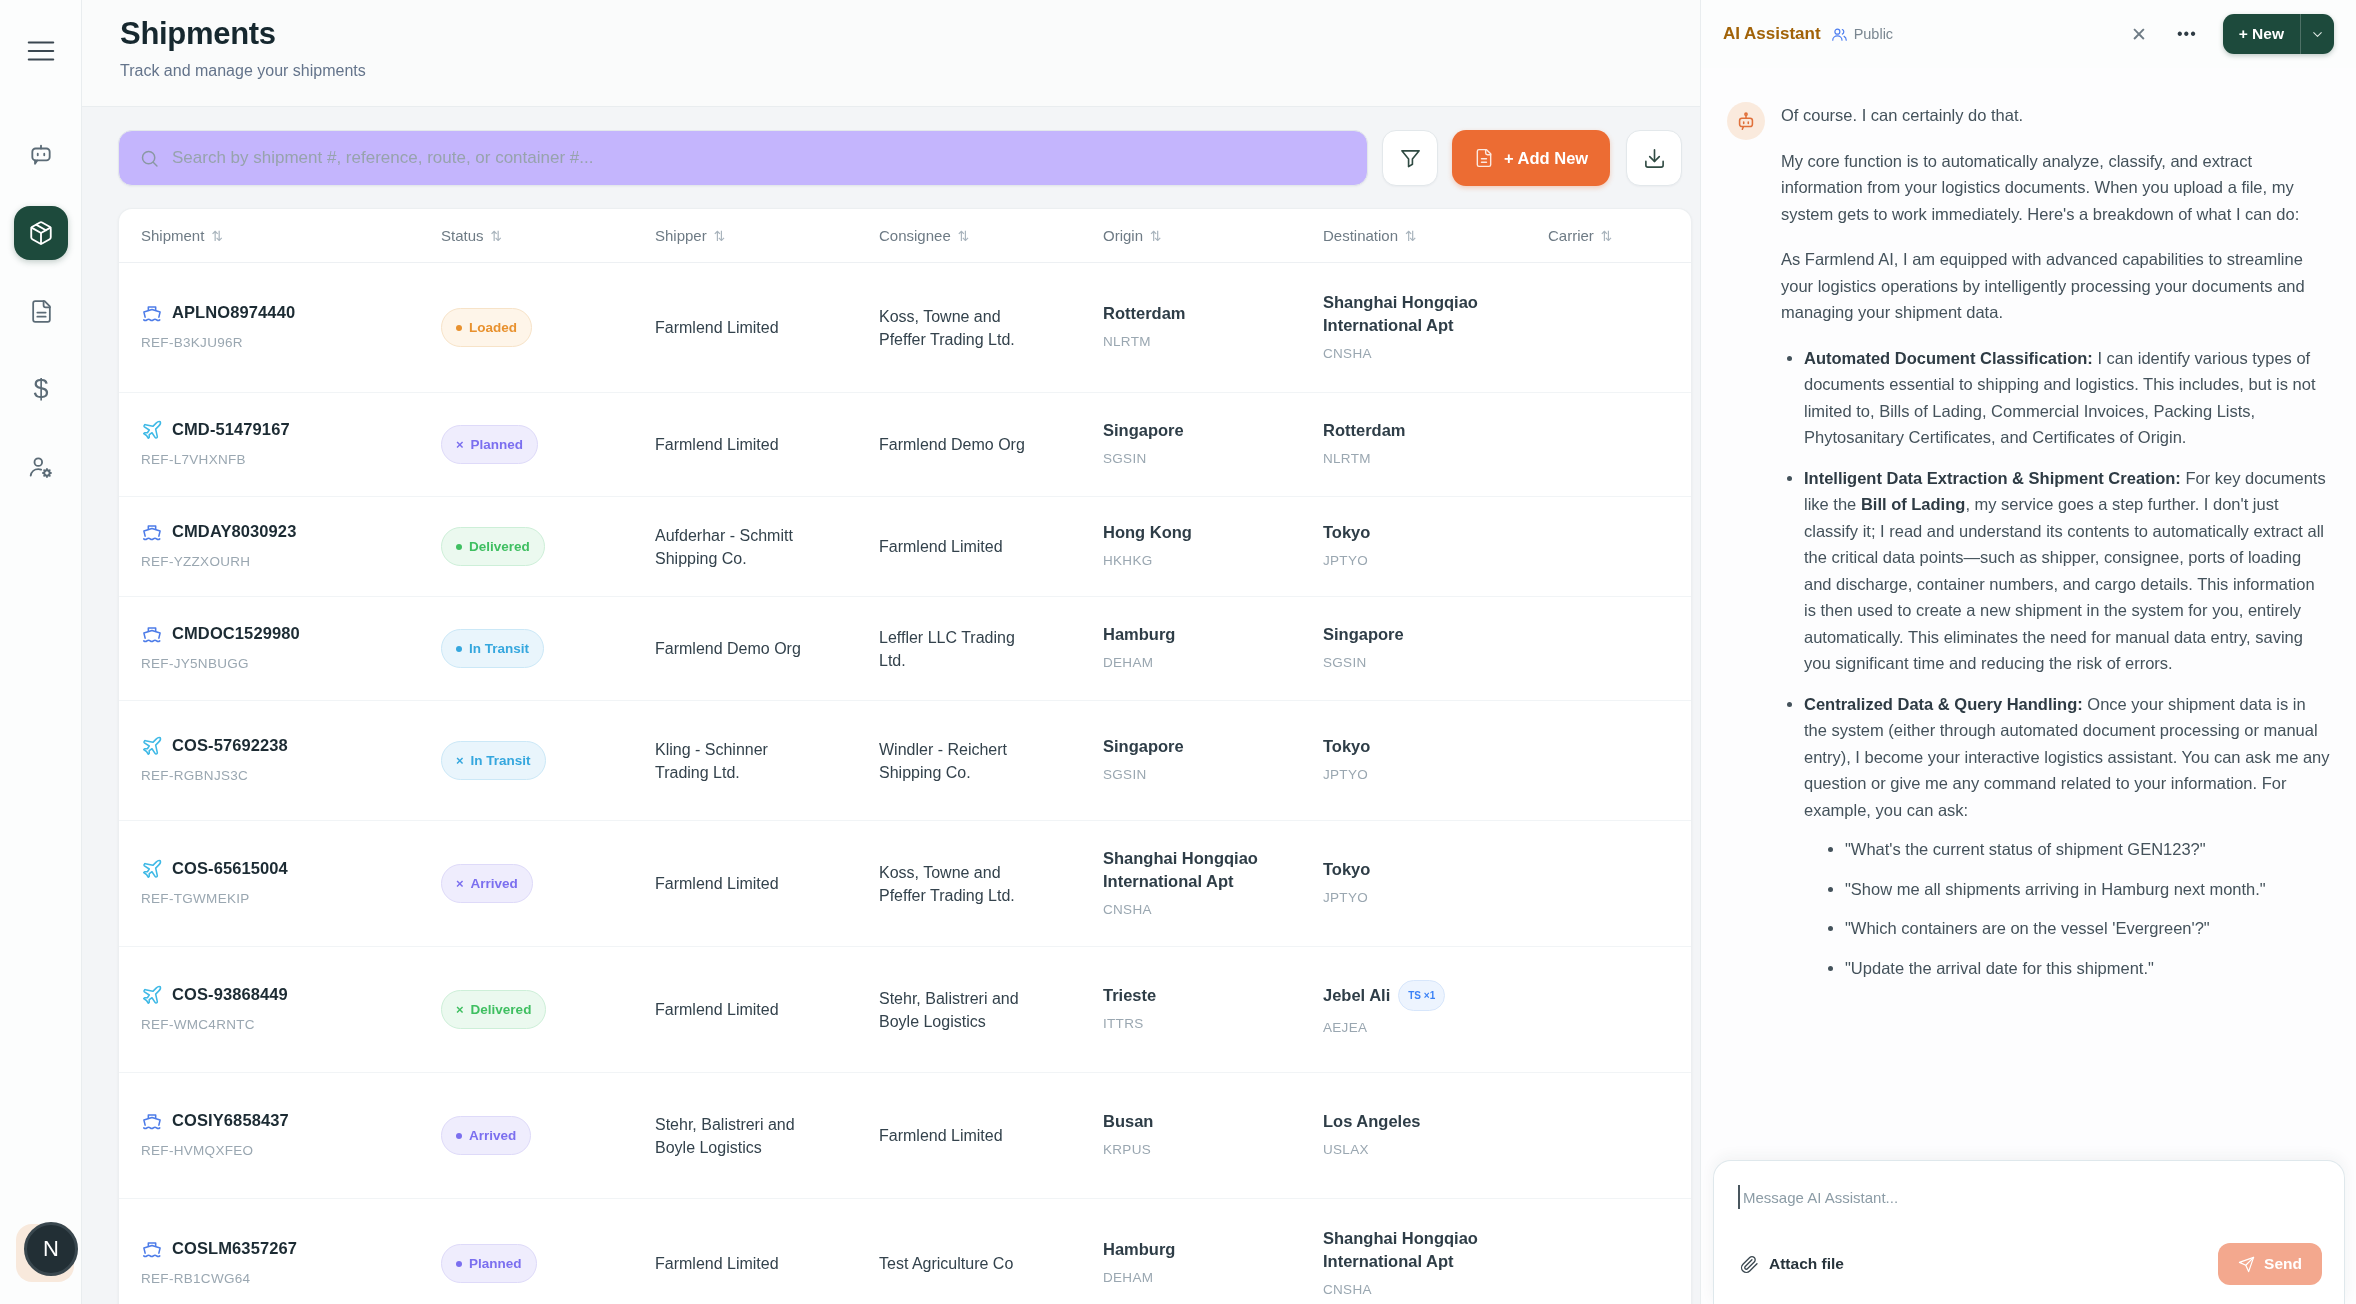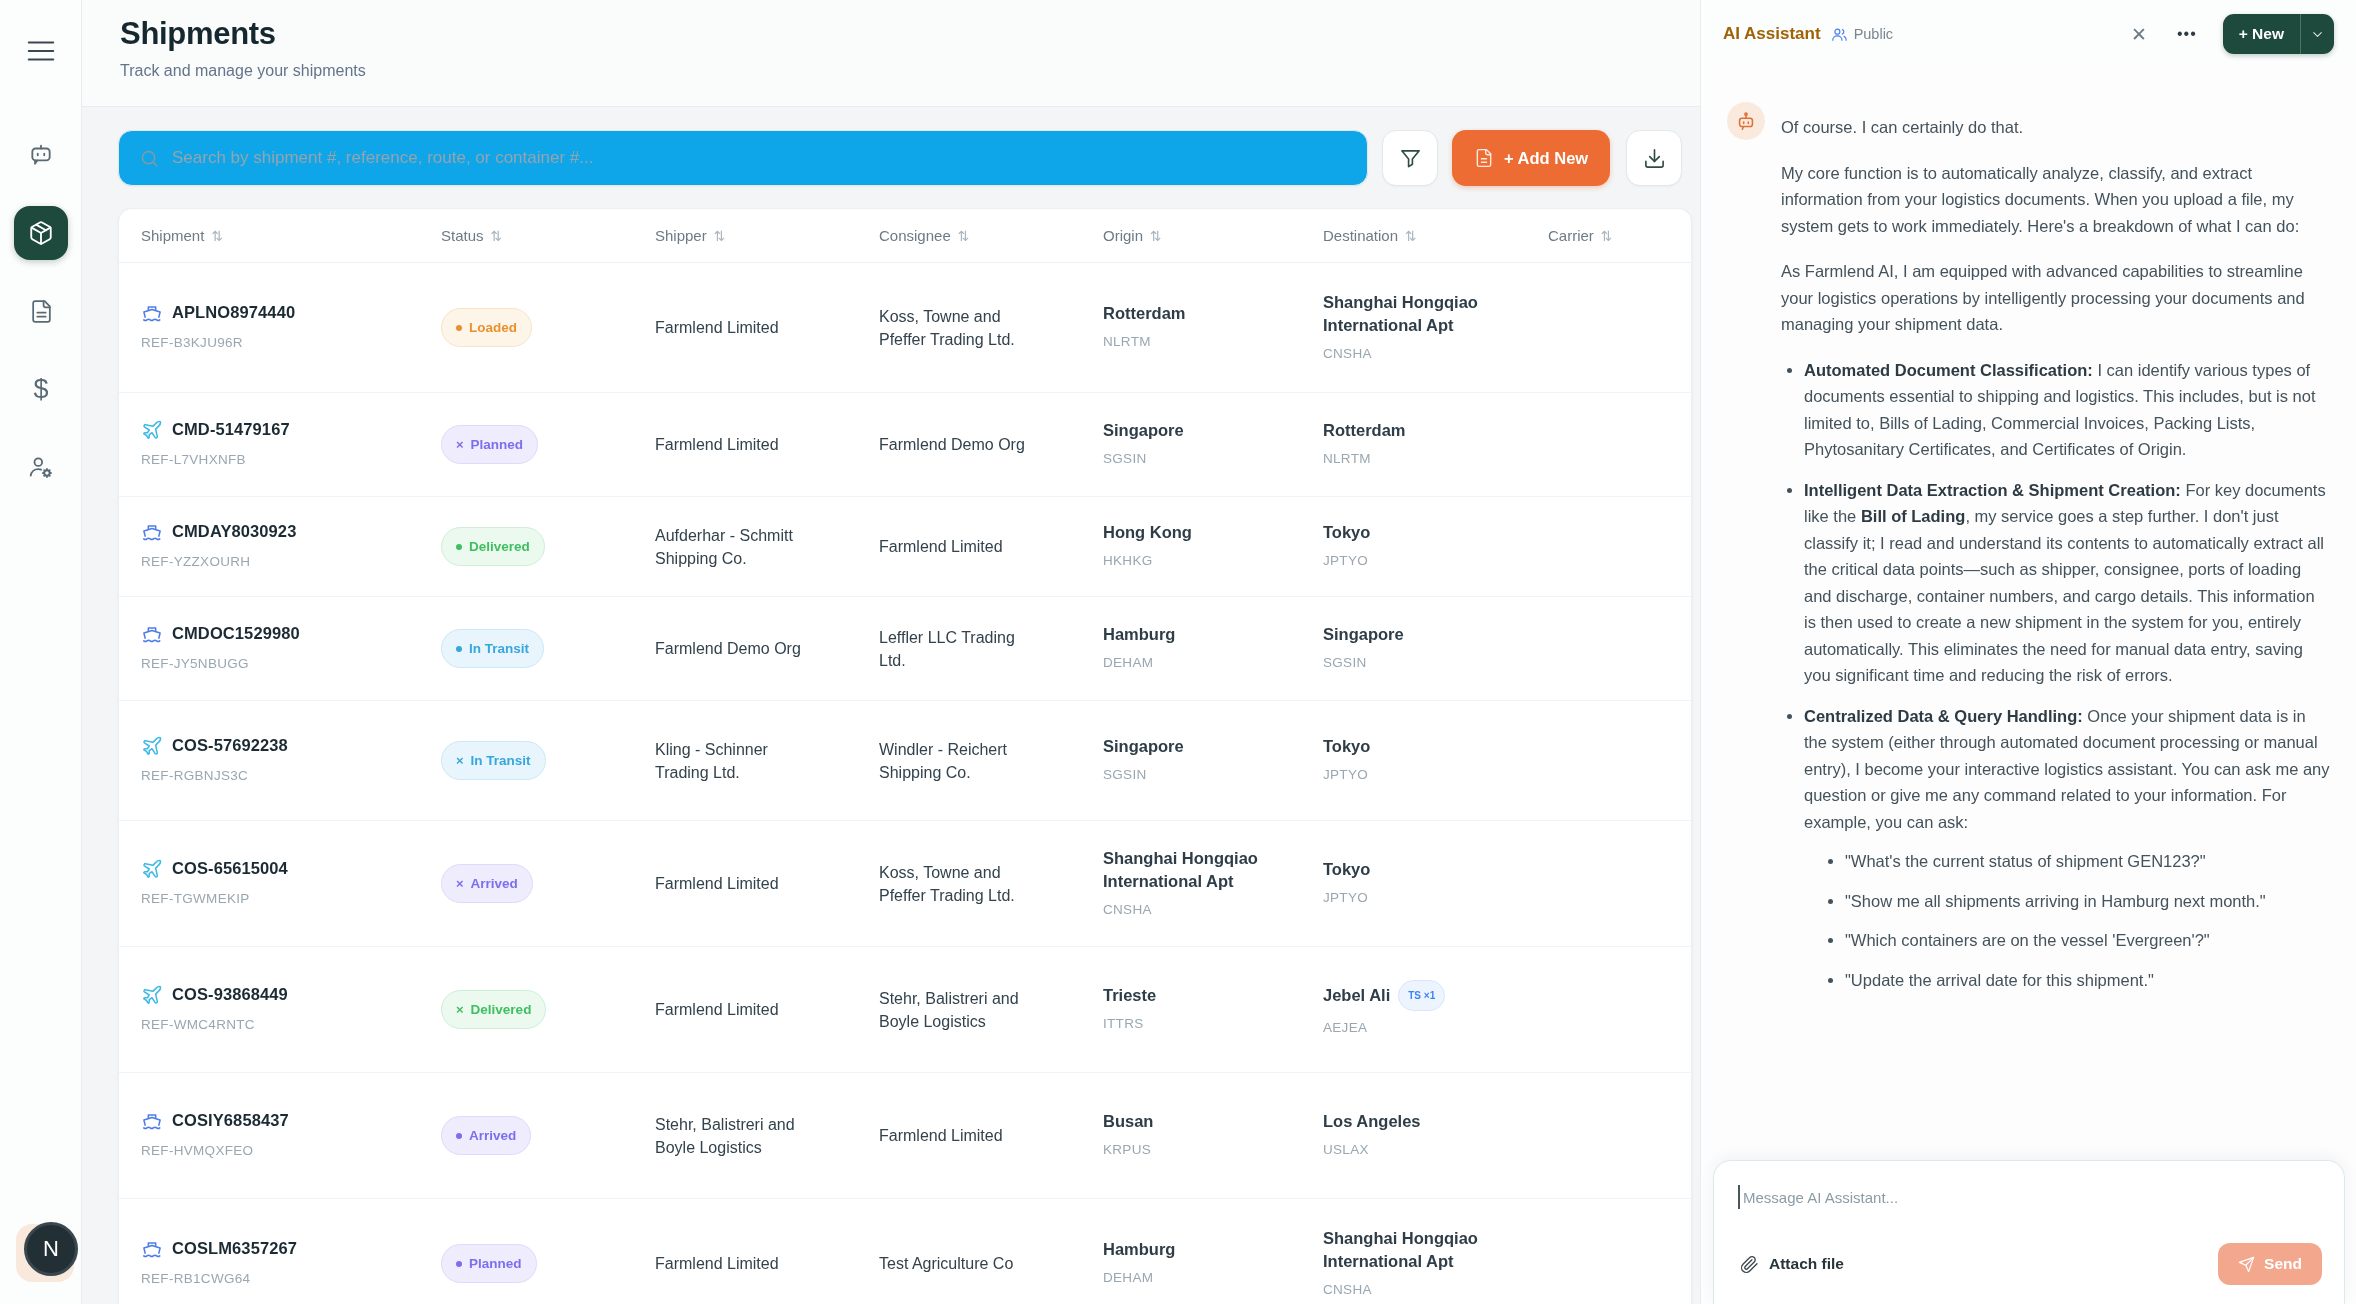--- a/index.html
+++ b/index.html
@@ -23,21 +23,21 @@
     font-size:22px; cursor:pointer; }
 
   
   .main { position:absolute; left:82px; top:0; width:1618px; height:1304px; background:#F3F5F7; }
   .main-header { position:absolute; left:0; top:0; width:100%; height:107px; background:#FAFBFB;
     border-bottom:1px solid var(--border); }
   .page-title { position:absolute; left:38px; top:16px; font-size:31px; font-weight:700; color:var(--title-text); letter-spacing:-.3px; }
   .page-subtitle { position:absolute; left:38px; top:62px; font-size:16px; color:var(--subtle-text); }
 
   
-  .searchbox { position:absolute; left:36px; top:130px; width:1250px; height:56px; background:#0ea5e9;
+  .searchbox { position:absolute; left:36px; top:130px; width:1250px; height:56px; background:#c4b5fd;
     border:1px solid #E3E8EB; border-radius:14px; display:flex; align-items:center; padding:0 20px; gap:12px;
     box-shadow:0 1px 2px rgba(16,24,40,.04); }
   .searchbox input { border:none; outline:none; flex:1; font-size:17px; color:#33424C; background:transparent;
     font-family:"Liberation Sans",sans-serif; }
   .searchbox input::placeholder { color:#97A3AD; }
   .search-ico { color:#8A98A3; }
   .sq-btn { position:absolute; top:130px; width:56px; height:56px; background:#fff; border:1px solid #E3E8EB;
     border-radius:14px; display:flex; align-items:center; justify-content:center; color:#304B43; cursor:pointer;
     box-shadow:0 1px 2px rgba(16,24,40,.04); }
   .btn-filter { left:1300px; }
@@ -91,21 +91,21 @@
   .btn-new { display:flex; align-items:stretch; background:var(--accent-green); border-radius:11px; overflow:hidden;
     cursor:pointer; margin-left:6px; box-shadow:0 2px 5px rgba(20,60,45,.25); }
   .btn-new .lbl { color:#fff; font-size:15.5px; font-weight:600; padding:11px 16px; }
   .btn-new .chev { display:flex; align-items:center; padding:0 9px; border-left:1px solid rgba(255,255,255,.22); color:#DCE8E2; }
 
   .chat { position:absolute; top:68px; left:0; width:100%; height:1092px; overflow:hidden; padding:34px 26px 0 26px; }
   .msg { display:flex; gap:16px; }
   .bot-ava { flex:0 0 38px; width:38px; height:38px; border-radius:50%; background:#FAEADD;
     display:flex; align-items:center; justify-content:center; color:#E0703A; }
   .msg-body { flex:1; max-width:556px; font-size:16.5px; line-height:26.5px; color:var(--assistant-text); }
-  .msg-body p { margin-bottom:19px;margin-top:12px; }
+  .msg-body p { margin-bottom:19px; }
   .msg-body b { color:#2E3B44; }
   .blist { list-style:none; margin:2px 0 0 4px; }
   .blist > li { position:relative; padding-left:19px; margin-bottom:14px; }
   .blist > li::before { content:""; position:absolute; left:2px; top:11px; width:5px; height:5px; border-radius:50%; background:#44525B; }
   .exlist { list-style:none; margin:13px 0 0 22px; }
   .exlist > li { position:relative; padding-left:19px; margin-bottom:13px; }
   .exlist > li::before { content:""; position:absolute; left:2px; top:11px; width:5px; height:5px; border-radius:50%; background:#44525B; }
 
   .composer { position:absolute; left:12px; top:1160px; width:632px; height:144px; background:#fff;
     border:1px solid #DFE8EC; border-bottom:none; border-radius:18px 18px 0 0; box-shadow:0 -4px 14px rgba(30,50,60,.05); }

